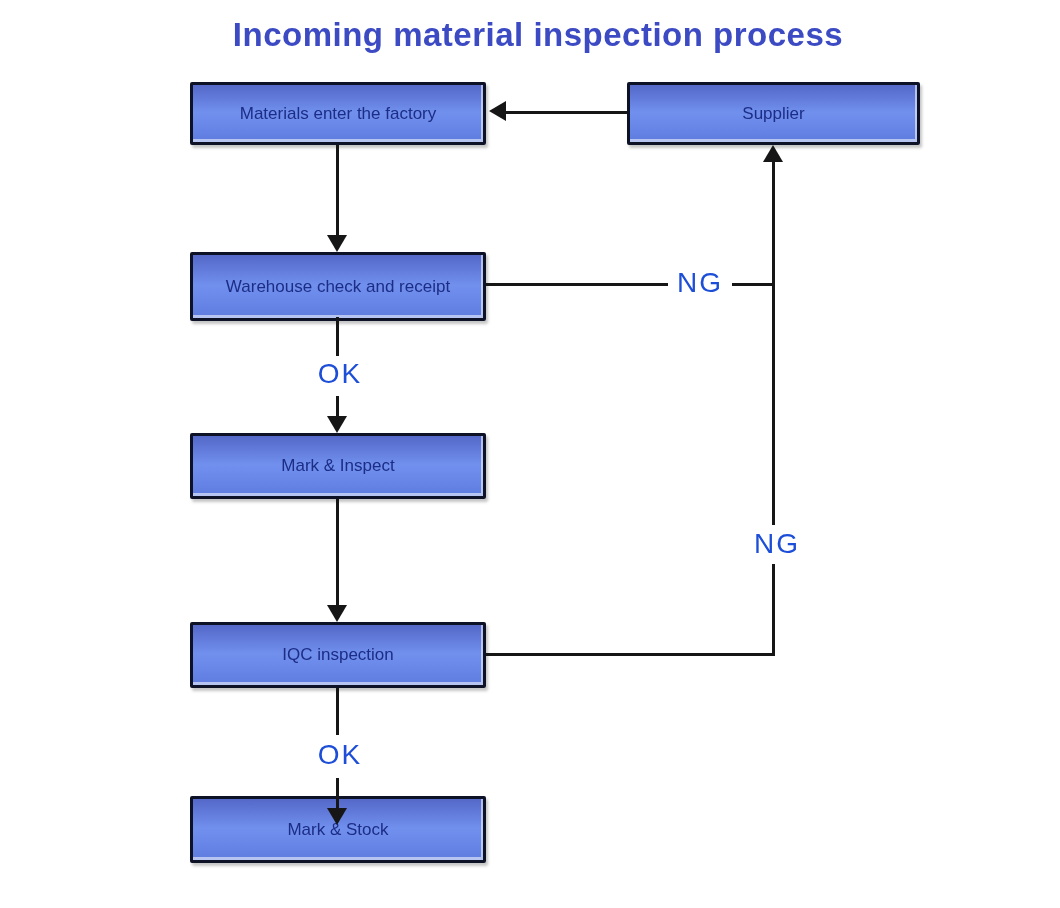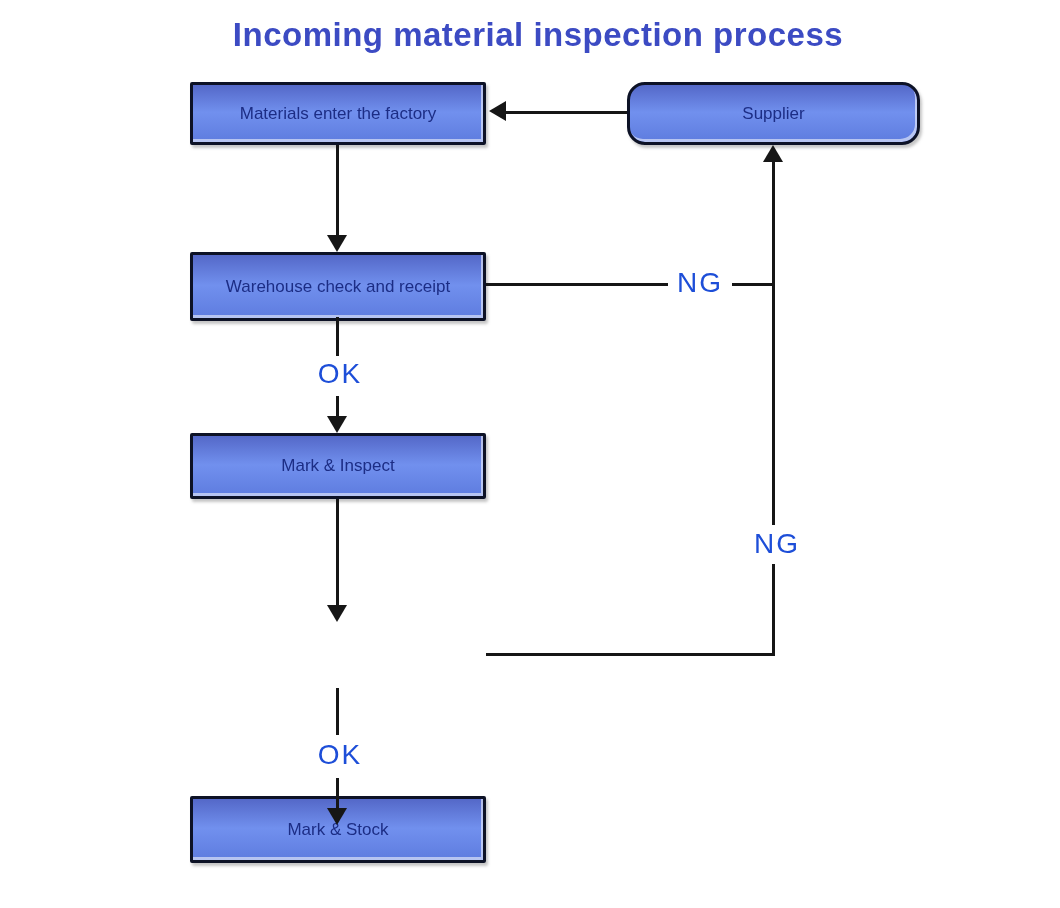--- a/index.html
+++ b/index.html
@@ -35,21 +35,21 @@
     box-shadow: inset -2px -3px 0 rgba(255,255,255,0.55), 2px 3px 3px rgba(90,90,90,0.35);
     color: #1c2d85;
     font-size: 17px;
     display: flex;
     align-items: center;
     justify-content: center;
     text-align: center;
     border-radius: 2px;
   }
   .node-materials    { left: 190px; top: 82px;  width: 296px; height: 63px; }
-  .node-supplier     { left: 627px; top: 82px;  width: 293px; height: 63px; border-radius: 18px; }
+  .node-supplier     { left: 627px; top: 82px;  width: 293px; height: 63px; }
   .node-warehouse    { left: 190px; top: 252px; width: 296px; height: 69px; }
   .node-mark-inspect { left: 190px; top: 433px; width: 296px; height: 66px; }
   .node-iqc          { left: 190px; top: 622px; width: 296px; height: 66px; }
   .node-mark-stock   { left: 190px; top: 796px; width: 296px; height: 67px; }
 
   .vline, .hline { position: absolute; background: #161616; }
   .vline { width: 3px; }
   .hline { height: 3px; }
 
   
@@ -118,20 +118,23 @@
   </div>
   <div class="node node-supplier">
     <span>Supplier</span>
   </div>
   <div class="node node-warehouse">
     <span>Warehouse check and receipt</span>
   </div>
   <div class="node node-mark-inspect">
     <span>Mark &amp; Inspect</span>
   </div>
+  <div class="node node-iqc">
+    <span>IQC inspection</span>
+  </div>
   <div class="node node-mark-stock">
     <span>Mark &amp; Stock</span>
   </div>
 
   <div class="vline v-materials-warehouse"></div>
   <div class="arrowhead arrow-down arrow-down-warehouse"></div>
 
   <div class="vline v-warehouse-ok"></div>
   <div class="vline v-ok-markinspect"></div>
   <div class="arrowhead arrow-down arrow-down-markinspect"></div>

